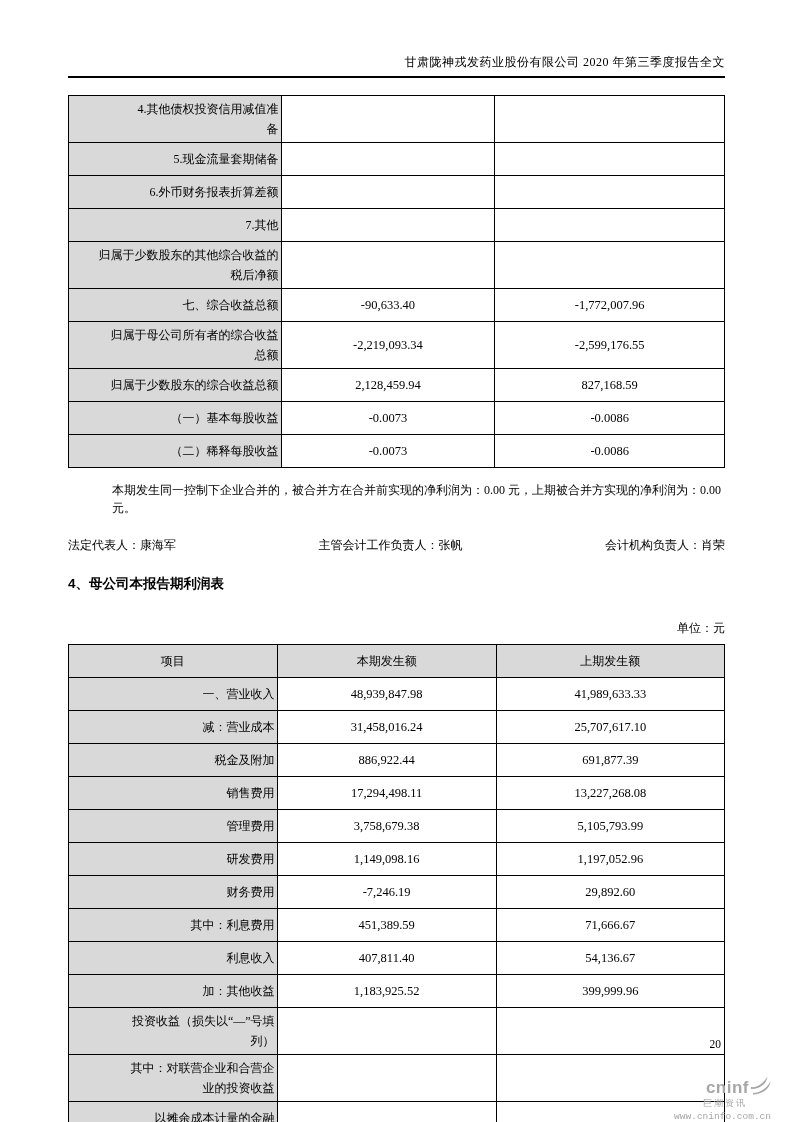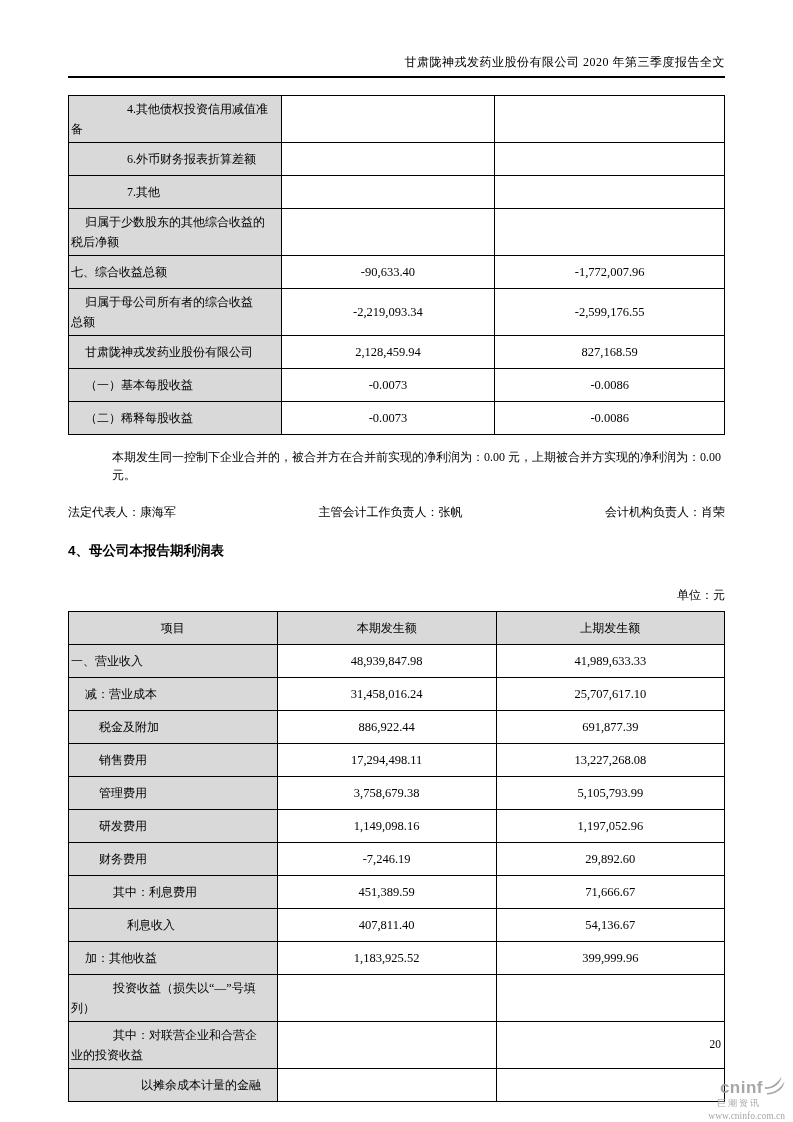--- a/index.html
+++ b/index.html
@@ -16,43 +16,43 @@
   table.fin-table { width:100%; border-collapse:collapse; table-layout:fixed; font-size:12px; }
   table.fin-table td, table.fin-table th { border:1px solid #000; vertical-align:middle; }
   #table1 { margin-top:17px; }
   #table1 col.c1 { width:32.4%; } #table1 col.c2 { width:32.6%; } #table1 col.c3 { width:35%; }
   #table2 { margin-top:7px; }
   #table2 col.c1 { width:31.8%; } #table2 col.c2 { width:33.4%; } #table2 col.c3 { width:34.8%; }
 
   .fin-table th { background:#d9d9d9; font-weight:normal; text-align:center; height:26px; padding:3px 4px; font-size:12px; }
   .label-cell {
     background:#d9d9d9; padding:3px 2px; height:26px;
-    line-height:20px; white-space:pre-wrap; text-align:left;
+    line-height:20px; white-space:pre-wrap; text-align:right;
   }
   .value-cell { background:#ffffff; text-align:center; padding:3px 4px; height:26px; font-size:12.5px; }
   tr.shaded-row .value-cell { background:#d9d9d9; }
   .indent-0 { text-indent:0; }
   .indent-1 { text-indent:14px; }
   .indent-2 { text-indent:28px; }
   .indent-3 { text-indent:42px; }
   .indent-4 { text-indent:56px; }
   .indent-5 { text-indent:70px; }
 
   .merger-note { margin-top:13px; font-size:12px; line-height:18px;margin-left:44px; }
   .signers { display:flex; justify-content:space-between; margin-top:20px; font-size:12px; }
   .section-heading { margin-top:21px; font-size:13.5px; font-weight:bold; font-family:"Liberation Sans","DejaVu Sans",sans-serif; }
   .unit-line { margin-top:27px; text-align:right; font-size:12px; }
 
   .page-number { position:absolute; top:1038px; right:72px; font-size:11.5px; }
-  .cninfo-logo { position:absolute; top:1076px; right:8px; width:112px; color:#a6a6a6; }
+  .cninfo-logo { position:absolute; top:1076px; right:22px; width:112px; color:#a6a6a6; }
   .logo-brand-row { display:flex; align-items:center; justify-content:flex-end; }
   .logo-brand { font-family:"Liberation Sans","DejaVu Sans",sans-serif; font-weight:bold; font-size:17px; letter-spacing:0.5px; color:#a6a6a6; }
   .logo-swirl { margin-left:1px; }
   .logo-subtitle { font-size:9px; letter-spacing:2px; text-align:right; margin:-2px 24px 0 0; }
-  .logo-url { font-size:9.5px; text-align:right; margin-top:1px; }
+  .logo-url { font-size:9.5px; text-align:right; margin-top:1px;font-family:Liberation Mono, monospace; }
 </style>
 </head>
 <body>
 
 <div class="page">
   <div class="content">
 
     <div class="doc-header">甘肃陇神戎发药业股份有限公司 2020 年第三季度报告全文</div>
     <hr class="header-rule">
 
@@ -63,20 +63,25 @@
           <col class="c3">
         </colgroup>
       <tbody>
           <tr>
             <td class="label-cell indent-4">4.其他债权投资信用减值准
 备</td>
             <td class="value-cell"></td>
             <td class="value-cell"></td>
           </tr>
           <tr>
+            <td class="label-cell indent-4">5.现金流量套期储备</td>
+            <td class="value-cell"></td>
+            <td class="value-cell"></td>
+          </tr>
+          <tr>
             <td class="label-cell indent-4">6.外币财务报表折算差额</td>
             <td class="value-cell"></td>
             <td class="value-cell"></td>
           </tr>
           <tr>
             <td class="label-cell indent-4">7.其他</td>
             <td class="value-cell"></td>
             <td class="value-cell"></td>
           </tr>
           <tr>
@@ -90,21 +95,21 @@
             <td class="value-cell">-90,633.40</td>
             <td class="value-cell">-1,772,007.96</td>
           </tr>
           <tr>
             <td class="label-cell indent-1">归属于母公司所有者的综合收益
 总额</td>
             <td class="value-cell">-2,219,093.34</td>
             <td class="value-cell">-2,599,176.55</td>
           </tr>
           <tr>
-            <td class="label-cell indent-1">甘肃陇神戎发药业股份有限公司</td>
+            <td class="label-cell indent-1">归属于少数股东的综合收益总额</td>
             <td class="value-cell">2,128,459.94</td>
             <td class="value-cell">827,168.59</td>
           </tr>
           <tr>
             <td class="label-cell indent-1">（一）基本每股收益</td>
             <td class="value-cell">-0.0073</td>
             <td class="value-cell">-0.0086</td>
           </tr>
           <tr>
             <td class="label-cell indent-1">（二）稀释每股收益</td>

